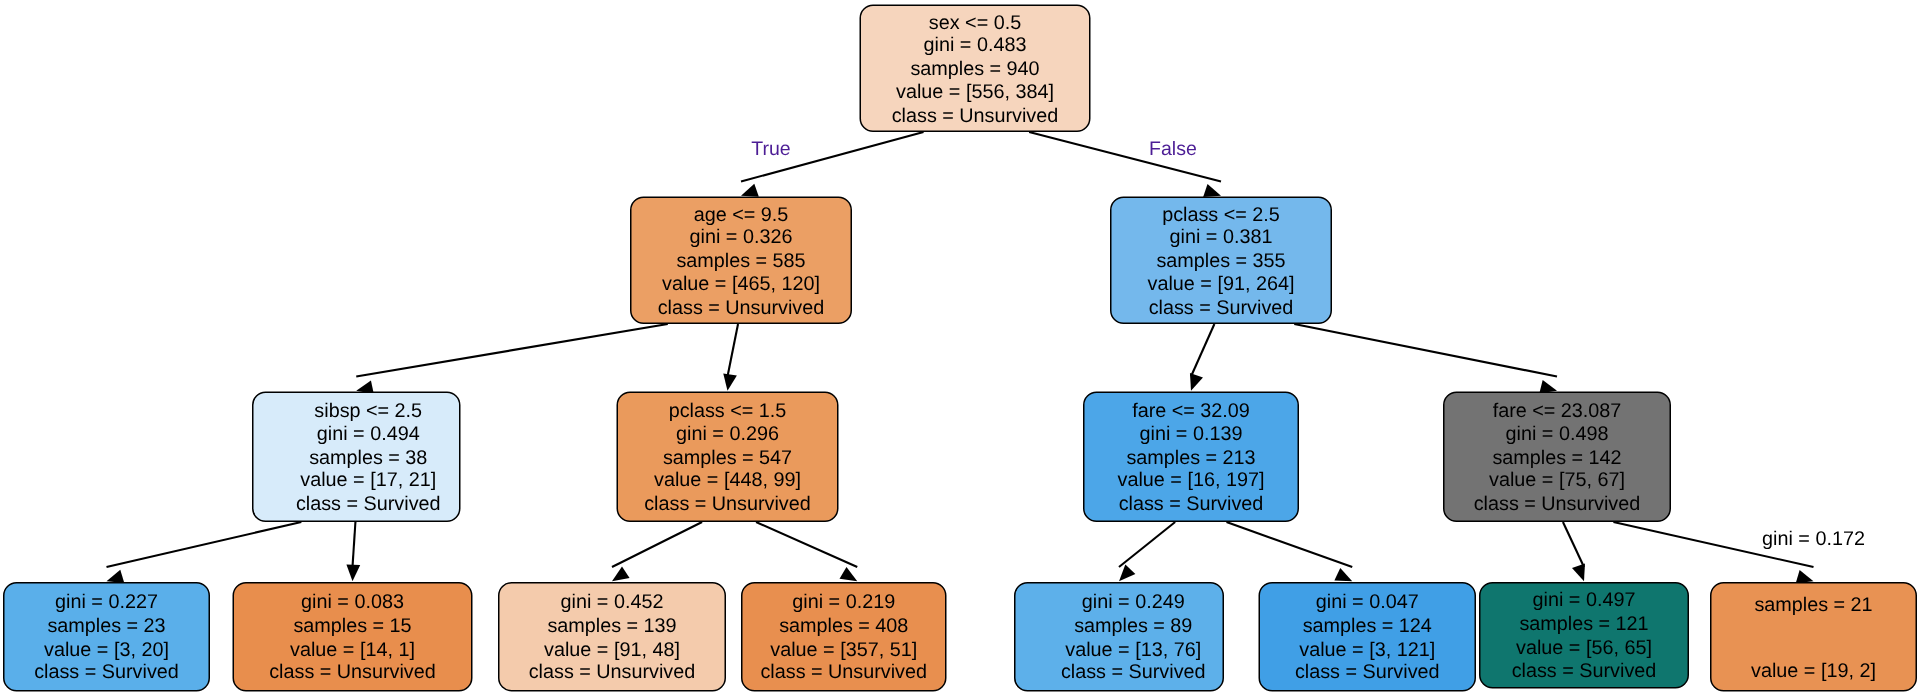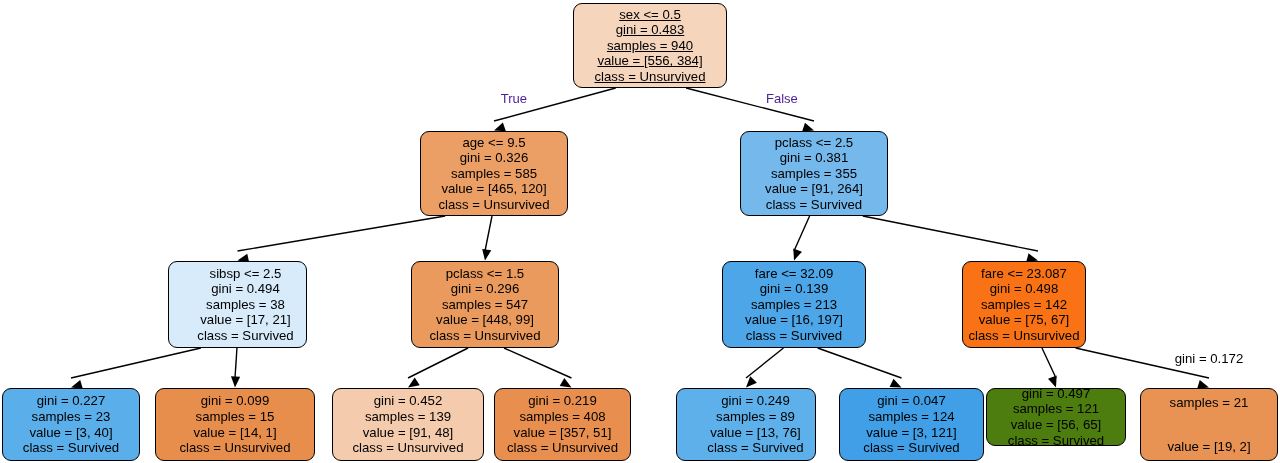--- a/index.html
+++ b/index.html
@@ -87,21 +87,21 @@
       <line class="edge-line" x1="783.44" y1="348" x2="746" y2="378"></line>
       <polygon class="edge-head" points="746,387.5 750.23,376.35 756.91,382.68"></polygon>
       <line class="edge-line" x1="817.65" y1="348" x2="901.5" y2="378"></line>
       <polygon class="edge-head" points="901.5,387.5 889.59,386.97 893.51,378.65"></polygon>
       <line class="edge-line" x1="1041.96" y1="348" x2="1056" y2="378"></line>
       <polygon class="edge-head" points="1056,387.5 1047.98,378.68 1056.65,375.59"></polygon>
       <line class="edge-line" x1="1075.62" y1="348" x2="1209" y2="378"></line>
       <polygon class="edge-head" points="1209,387.5 1197.15,388.79 1199.76,379.97"></polygon>
     </svg>
   <div id="node-layer">
-      <div class="node" style="left: 573px; top: 3px; width: 154px; height: 85px; background: rgb(246, 213, 189); text-decoration: underline;">
+      <div class="node" style="left: 573px; top: 3px; width: 154px; height: 85px; background: rgb(246, 213, 189);">
         <div class="line">sex &lt;= 0.5</div>
         <div class="line">gini = 0.483</div>
         <div class="line">samples = 940</div>
         <div class="line">value = [556, 384]</div>
         <div class="line">class = Unsurvived</div>
       </div>
       <div class="node" style="left: 420px; top: 131px; width: 148px; height: 85px; background: rgb(235, 159, 100);">
         <div class="line">age &lt;= 9.5</div>
         <div class="line">gini = 0.326</div>
         <div class="line">samples = 585</div>
@@ -129,35 +129,35 @@
         <div class="line">value = [448, 99]</div>
         <div class="line">class = Unsurvived</div>
       </div>
       <div class="node" style="left: 722px; top: 261px; width: 144px; height: 87px; background: rgb(76, 166, 232);">
         <div class="line">fare &lt;= 32.09</div>
         <div class="line">gini = 0.139</div>
         <div class="line">samples = 213</div>
         <div class="line">value = [16, 197]</div>
         <div class="line">class = Survived</div>
       </div>
-      <div class="node" style="left: 962px; top: 261px; width: 124px; height: 87px; background: #f97316;">
+      <div class="node" style="left: 962px; top: 261px; width: 152px; height: 87px; background: #737373;">
         <div class="line">fare &lt;= 23.087</div>
         <div class="line">gini = 0.498</div>
         <div class="line">samples = 142</div>
         <div class="line">value = [75, 67]</div>
         <div class="line">class = Unsurvived</div>
       </div>
       <div class="node" style="left: 2px; top: 388px; width: 138px; height: 73px; background: rgb(90, 175, 234);">
         <div class="line">gini = 0.227</div>
         <div class="line">samples = 23</div>
-        <div class="line">value = [3, 40]</div>
+        <div class="line">value = [3, 20]</div>
         <div class="line">class = Survived</div>
       </div>
       <div class="node" style="left: 155px; top: 388px; width: 160px; height: 73px; background: rgb(232, 142, 77);">
-        <div class="line">gini = 0.099</div>
+        <div class="line">gini = 0.083</div>
         <div class="line">samples = 15</div>
         <div class="line">value = [14, 1]</div>
         <div class="line">class = Unsurvived</div>
       </div>
       <div class="node" style="left: 332px; top: 388px; width: 152px; height: 73px; background: rgb(244, 203, 172);">
         <div class="line">gini = 0.452</div>
         <div class="line">samples = 139</div>
         <div class="line">value = [91, 48]</div>
         <div class="line">class = Unsurvived</div>
       </div>
@@ -172,21 +172,21 @@
         <div class="line">samples = 89</div>
         <div class="line">value = [13, 76]</div>
         <div class="line">class = Survived</div>
       </div>
       <div class="node" style="left: 829px; top: 388px; width: 145px; height: 73px; background: rgb(64, 159, 230); margin-left: 10px;">
         <div class="line">gini = 0.047</div>
         <div class="line">samples = 124</div>
         <div class="line">value = [3, 121]</div>
         <div class="line">class = Survived</div>
       </div>
-      <div class="node" style="left: 986px; top: 388px; width: 140px; height: 58px; background: #4d7c0f; text-align: right;">
+      <div class="node" style="left: 986px; top: 388px; width: 140px; height: 71px; background: #0f766e; text-align: right;">
         <div class="line">gini = 0.497</div>
         <div class="line">samples = 121</div>
         <div class="line">value = [56, 65]</div>
         <div class="line">class = Survived</div>
       </div>
       <div class="node" style="left: 1140px; top: 388px; width: 138px; height: 73px; background: rgb(232, 146, 83); gap: 28px;">
         <div class="line">gini = 0.172</div>
         <div class="line">samples = 21</div>
         <div class="line">value = [19, 2]</div>
         <div class="line">class = Unsurvived</div>

